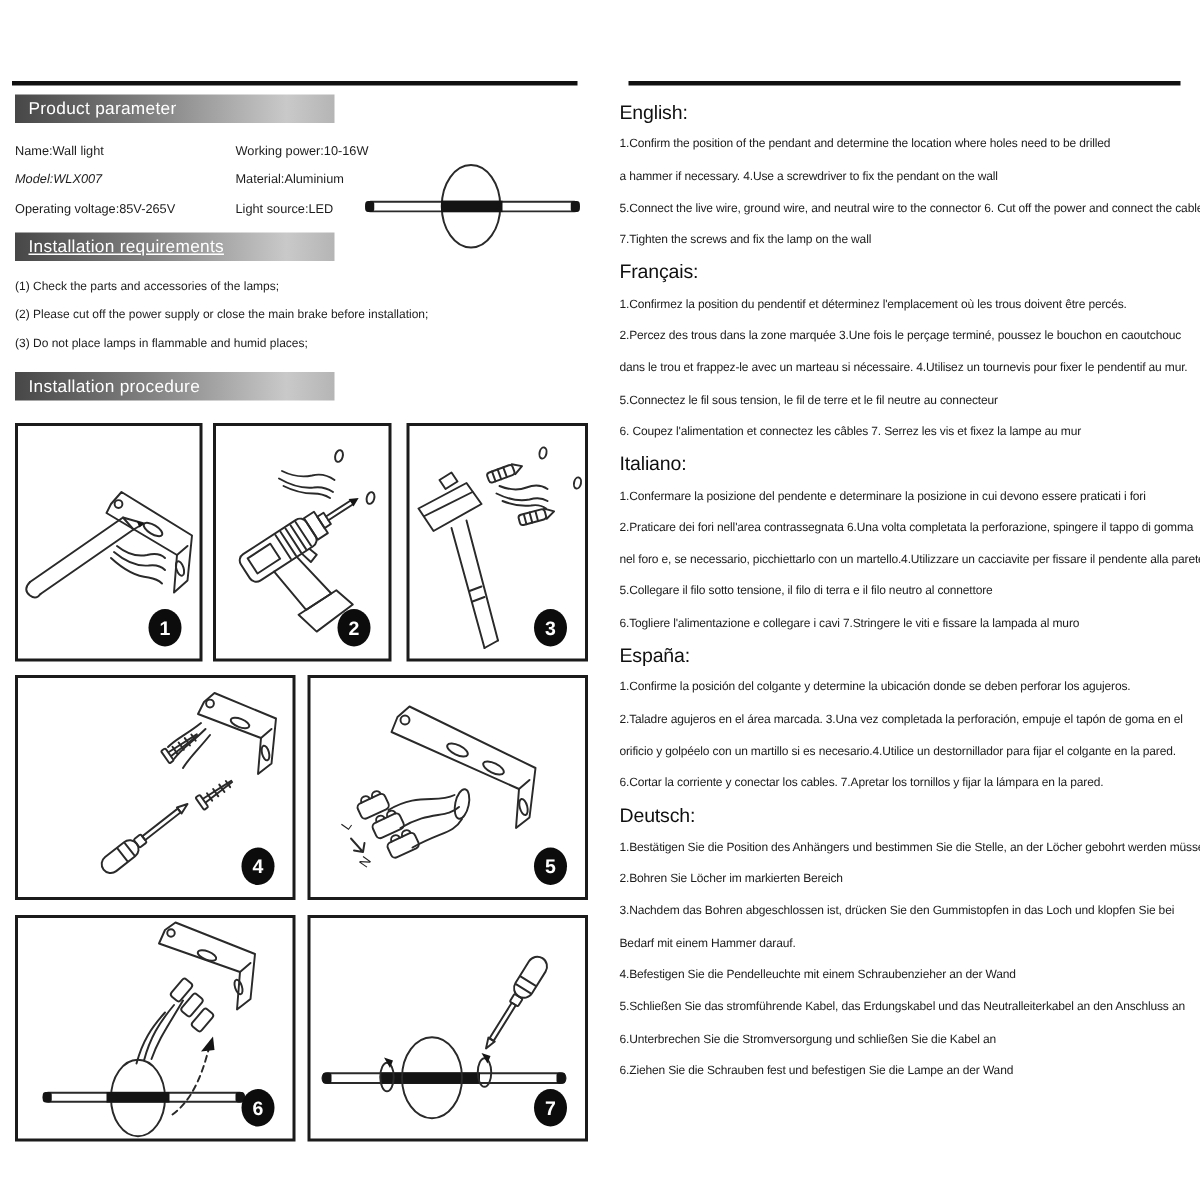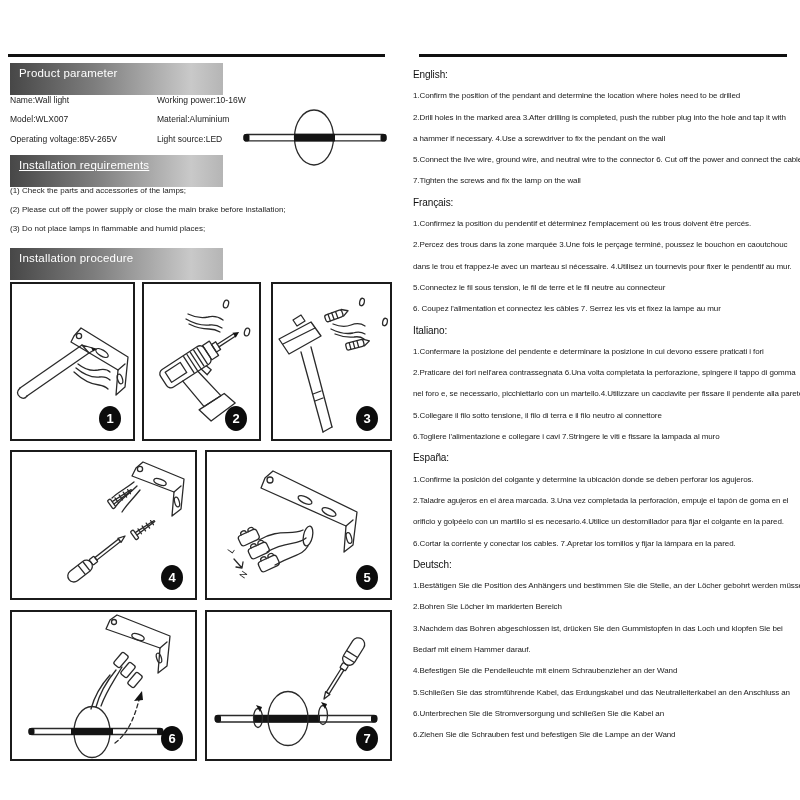--- a/index.html
+++ b/index.html
@@ -2,30 +2,30 @@
 <html><head>
 <meta charset="utf-8">
 <style>
   html,body{margin:0;padding:0;}
   body{
     width:800px;height:800px;background:#ffffff;position:relative;
     font-family:"Liberation Sans",sans-serif;color:#1e1e1e;overflow:hidden;
   }
   .topbar{position:absolute;height:3px;background:#101010;}
   .gband{
-    position:absolute;left:10px;width:213px;height:32px;box-sizing:border-box;
+    position:absolute;left:10px;width:213px;height:19px;box-sizing:border-box;
     background:linear-gradient(90deg,#474747 0%,#7e7e7e 40%,#c9c9c9 85%,#b5b5b5 100%);
     color:#ffffff;font-size:11.5px;line-height:21px;padding-left:9px;
     letter-spacing:0.2px;
   }
   .param{position:absolute;font-size:8.5px;color:#1c1c1c;white-space:nowrap;}
   .reqline{position:absolute;left:10px;font-size:8px;color:#1c1c1c;white-space:nowrap;}
   .rightcol{position:absolute;left:413px;top:64px;width:382px;}
   .rl{height:21.3px;line-height:21.3px;font-size:8px;color:#1b1b1b;white-space:nowrap;letter-spacing:-0.1px;}
-  .rl.lang{font-size:10px;color:#0f0f0f;}
+  .rl.lang{font-size:13px;color:#0f0f0f;}
   .panel{
     position:absolute;background:#ffffff;border:2px solid #1b1b1b;box-sizing:border-box;
   }
   .badge{
     position:absolute;right:12px;bottom:8px;width:22px;height:25px;border-radius:50%;
     background:#0c0c0c;color:#ffffff;font-size:13px;font-weight:bold;
     display:flex;align-items:center;justify-content:center;
   }
   svg{display:block;}
   .art{position:absolute;left:0;top:0;}
@@ -37,21 +37,21 @@
 </style>
 </head>
 <body>
 
 <div class="topbar" style="left:8px;top:54px;width:377px;"></div>
 <div class="topbar" style="left:419px;top:54px;width:368px;"></div>
 
 <div class="gband" style="top:63px;">Product parameter</div>
 
 <div class="param" style="left:10px;top:95px;">Name:Wall light</div>
-<div class="param" style="left:10px;top:114px;">Model:WLX007</div>
+<div class="param" style="left:10px;top:114px;font-style:italic;">Model:WLX007</div>
 <div class="param" style="left:10px;top:134px;">Operating voltage:85V-265V</div>
 <div class="param" style="left:157px;top:95px;">Working power:10-16W</div>
 <div class="param" style="left:157px;top:114px;">Material:Aluminium</div>
 <div class="param" style="left:157px;top:134px;">Light source:LED</div>
 
 <svg class="art" style="left:241px;top:105px;" width="148" height="66" viewBox="0 0 148 66">
   <ellipse cx="73" cy="32.5" rx="19.5" ry="27.5"></ellipse>
   <rect x="3" y="29.5" width="142" height="6.4" rx="3"></rect>
   <rect class="fill" x="53" y="28.8" width="41" height="7.6"></rect>
   <rect class="fill" x="2.5" y="29" width="6" height="7.4" rx="2"></rect>
@@ -265,21 +265,20 @@
       <line x1="47" y1="-5.5" x2="47" y2="5.5"></line>
       <line x1="53" y1="-6" x2="53" y2="6"></line>
     </g>
   </svg>
   <div class="badge">7</div>
 </div>
 
 <div class="rightcol">
   <div class="rl lang">English:</div>
   <div class="rl">1.Confirm the position of the pendant and determine the location where holes need to be drilled</div>
-  <div class="rl">2.Drill holes in the marked area   3.After drilling is completed, push the rubber plug into the hole and tap it with</div>
   <div class="rl">a hammer if necessary.   4.Use a screwdriver to fix the pendant on the wall</div>
   <div class="rl">5.Connect the live wire, ground wire, and neutral wire to the connector 6. Cut off the power and connect the cables</div>
   <div class="rl">7.Tighten the screws and fix the lamp on the wall</div>
 
   <div class="rl lang">Français:</div>
   <div class="rl">1.Confirmez la position du pendentif et déterminez l'emplacement où les trous doivent être percés.</div>
   <div class="rl">2.Percez des trous dans la zone marquée  3.Une fois le perçage terminé, poussez le bouchon en caoutchouc</div>
   <div class="rl">dans le trou et frappez-le avec un marteau si nécessaire.  4.Utilisez un tournevis pour fixer le pendentif au mur.</div>
   <div class="rl">5.Connectez le fil sous tension, le fil de terre et le fil neutre au connecteur</div>
   <div class="rl">6. Coupez l'alimentation et connectez les câbles   7. Serrez les vis et fixez la lampe au mur</div>

